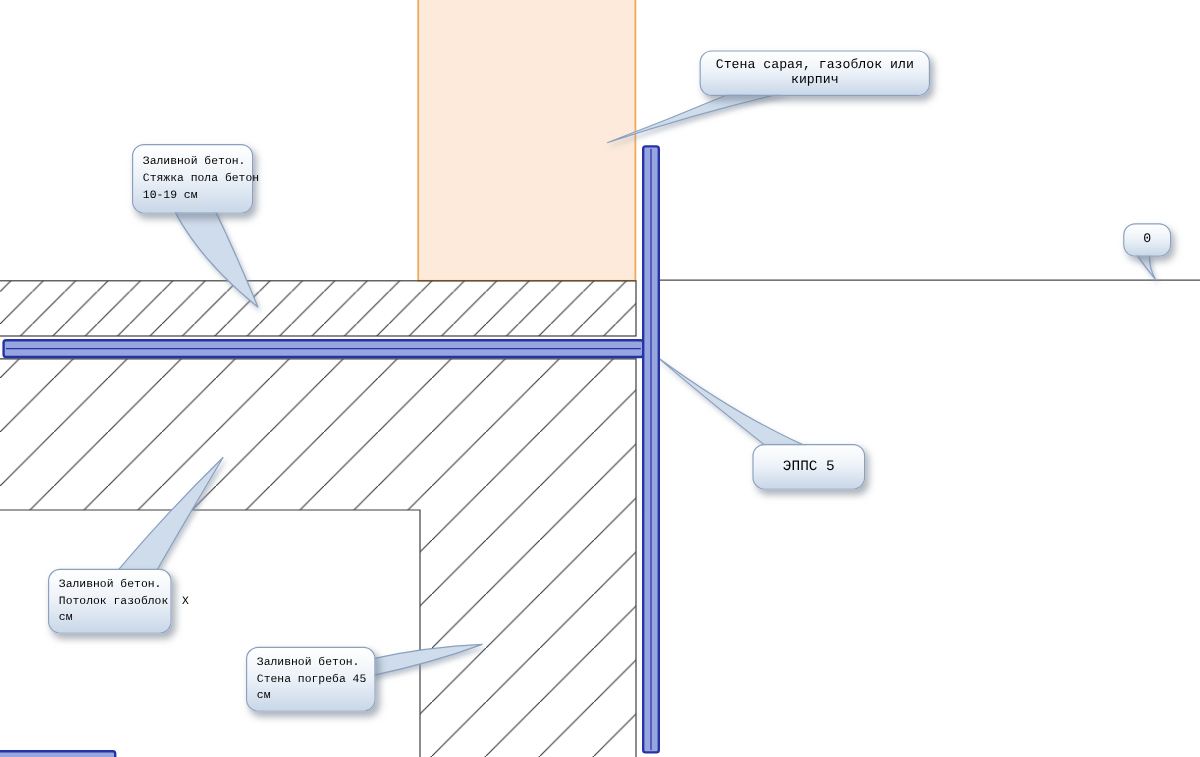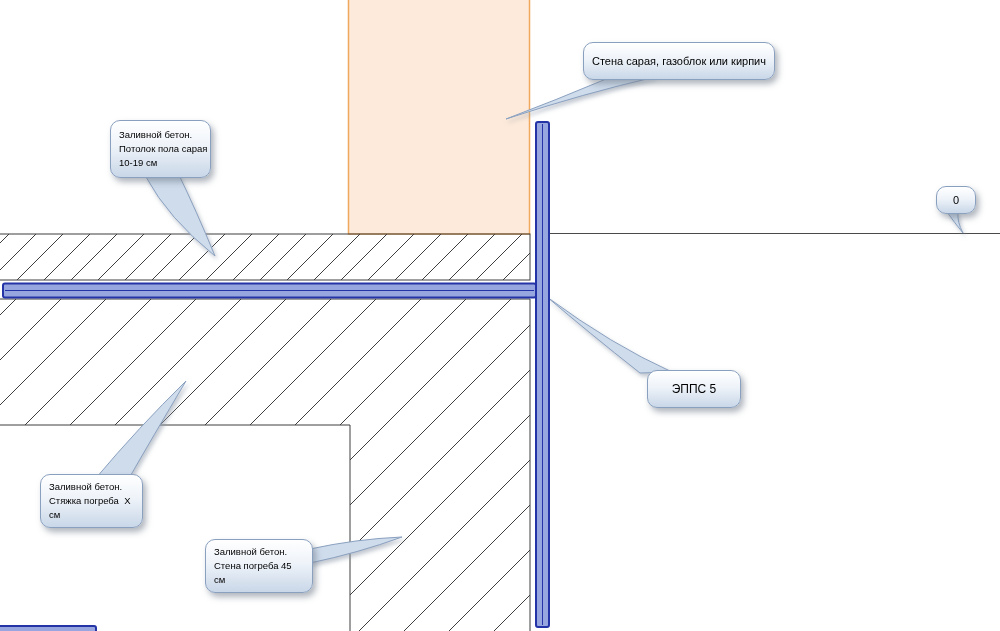--- a/index.html
+++ b/index.html
@@ -1,38 +1,38 @@
 <!DOCTYPE html>
 <html><head>
 <meta charset="utf-8">
 <style>
   * { margin:0; padding:0; box-sizing:border-box; }
   html,body { background:#ffffff; }
   #canvas {
     position:relative; width:1000px; height:631px;
     background:#ffffff; overflow:hidden;
-    font-family:Liberation Sans, sans-serif;
+    font-family:Liberation Mono, monospace;
   }
   #canvas > svg { position:absolute; left:0; top:0; }
 
   .callout {
     position:absolute;
     border:1.4px solid #8aa0bf;
     border-radius:10px;
     background:linear-gradient(to bottom,#ffffff 0%,#eef3f9 45%,#c9d7e8 100%);
     box-shadow:3px 4px 6px rgba(110,120,135,.55);
     color:#000;
   }
   .co-center { display:flex; align-items:center; justify-content:center; text-align:center; }
   .co-lines { display:flex; flex-direction:column; justify-content:center; padding:15px 8px; }
   .co-line { font-size:9.5px; line-height:1.5; white-space:pre; }
 
   .co-shed    { left:583px; top:42px;  width:192px; height:38px; font-size:11px; }
   .co-screed  { left:110px; top:120px; width:101px; height:58px; }
-  .co-epps    { left:647px; top:370px; width:94px;  height:38px; font-size:12px; }
+  .co-epps    { left:627px; top:370px; width:94px;  height:38px; font-size:12px; }
   .co-ceiling { left:40px;  top:474px; width:103px; height:54px; }
   .co-cwall   { left:205px; top:539px; width:108px; height:54px; }
   .co-zero    { left:936px; top:186px; width:40px;  height:28px; font-size:11px; }
 </style>
 </head>
 <body>
 
 <div id="canvas">
 
   <svg width="1000" height="631" viewBox="0 0 1000 631">
@@ -79,31 +79,31 @@
 
     <rect x="-4" y="626" width="100" height="9" rx="2" fill="#98a6df" stroke="#2433a6" stroke-width="2"></rect>
   </svg>
 
   <div class="callout co-shed co-center">
     <div>Стена сарая, газоблок или кирпич</div>
   </div>
 
   <div class="callout co-screed co-lines">
     <div class="co-line">Заливной бетон.</div>
-    <div class="co-line">Потолок пола сарая</div>
+    <div class="co-line">Стяжка пола бетон</div>
     <div class="co-line">10-19 см</div>
   </div>
 
   <div class="callout co-epps co-center">
     <div>ЭППС 5</div>
   </div>
 
   <div class="callout co-ceiling co-lines">
     <div class="co-line">Заливной бетон.</div>
-    <div class="co-line">Стяжка погреба  X</div>
+    <div class="co-line">Потолок газоблок  X</div>
     <div class="co-line">см</div>
   </div>
 
   <div class="callout co-cwall co-lines">
     <div class="co-line">Заливной бетон.</div>
     <div class="co-line">Стена погреба 45</div>
     <div class="co-line">см</div>
   </div>
 
   <div class="callout co-zero co-center">

